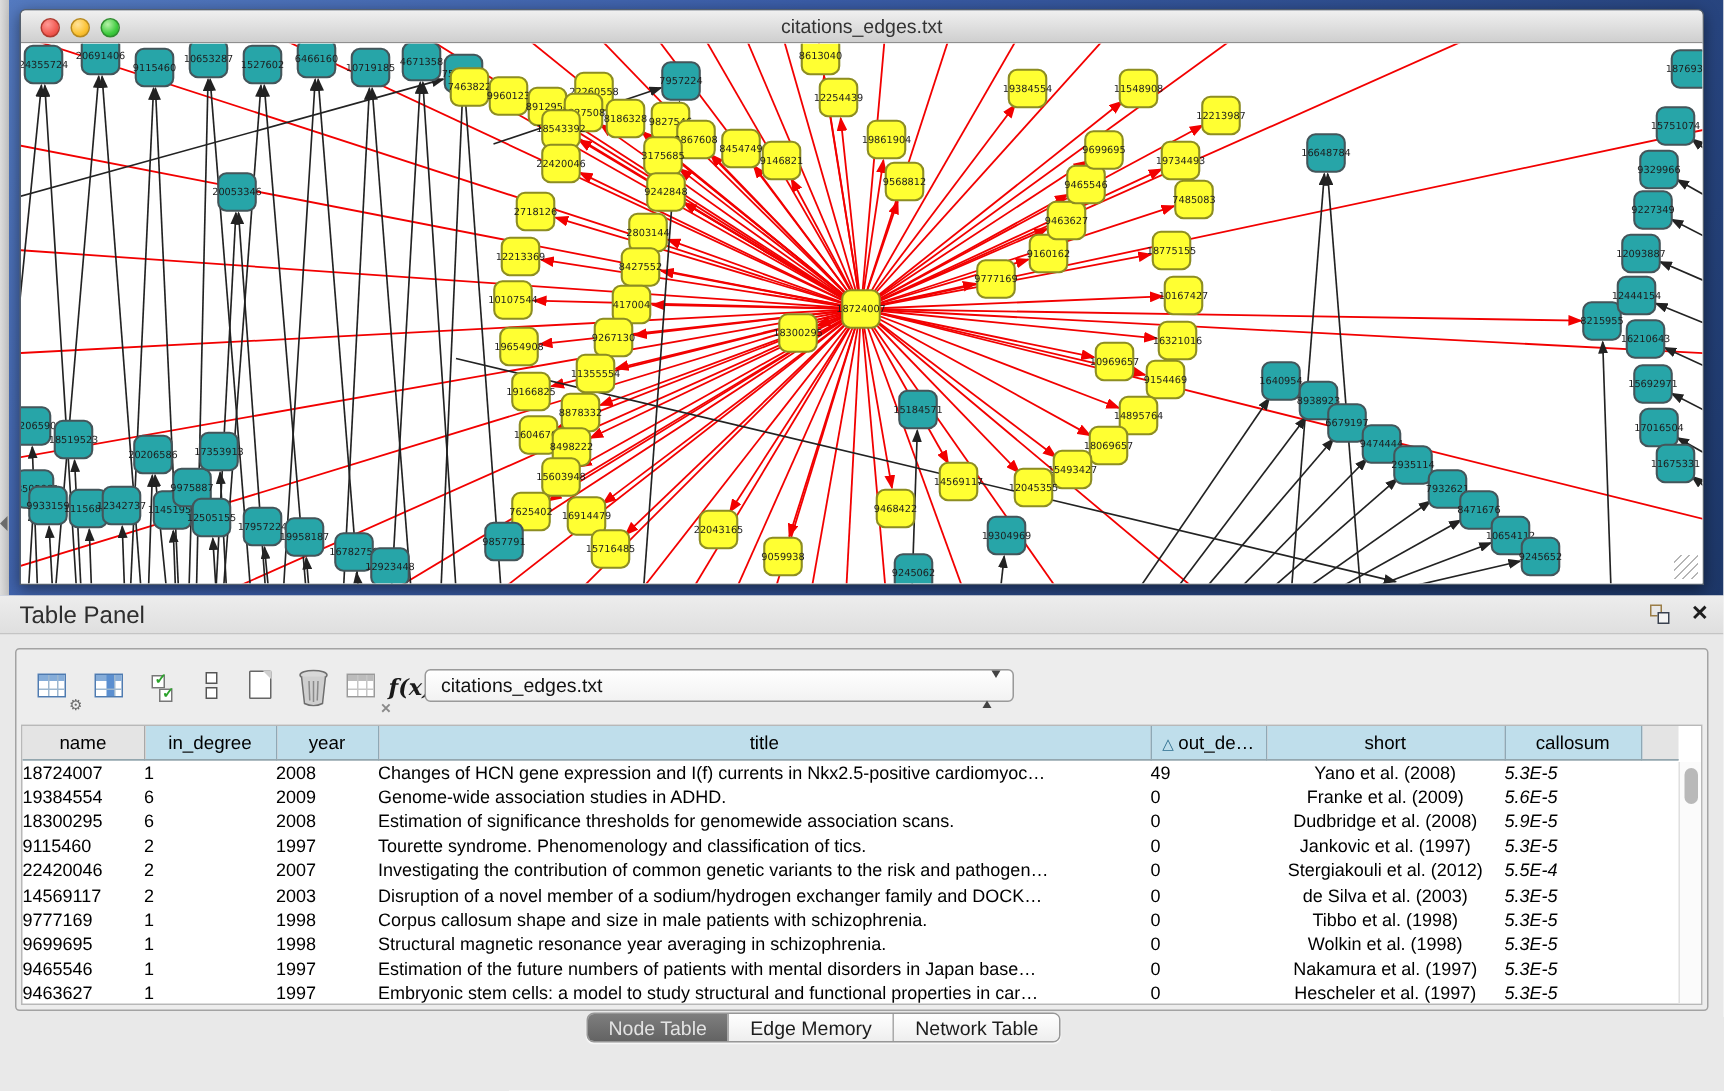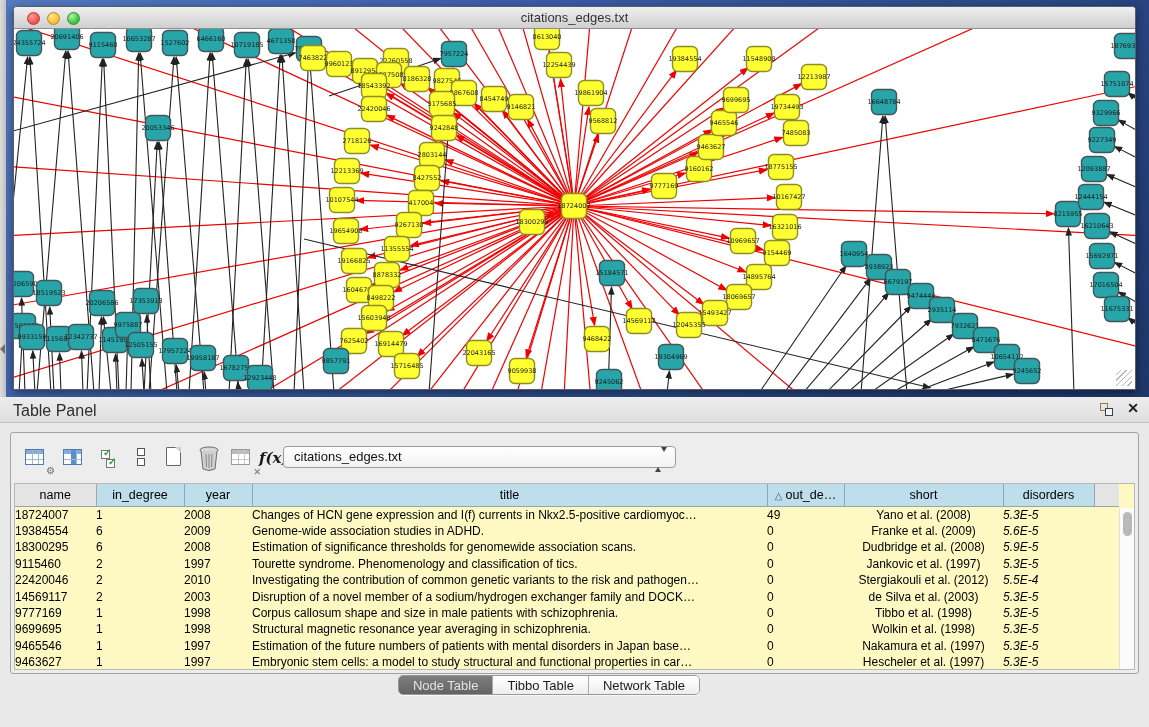--- a/index.html
+++ b/index.html
@@ -65,21 +65,21 @@
   .doc { width:15px; height:19px; background:#fff; border:1px solid #666; position:relative; margin-top:2px; margin-left:3px; border-radius:1px; }
   .doc .fold { position:absolute; right:-1px; top:-1px; width:0; height:0; border-left:6px solid transparent; border-top:6px solid #cfcfcf; }
   .fx { font-family:"DejaVu Serif", serif; font-style:italic; font-weight:bold; font-size:15px; color:#1a1a1a; margin-top:4px; }
 
   .dropdown { position:absolute; left:272px; top:13px; width:393px; height:22px; background:linear-gradient(#ffffff,#f2f2f2);
     border:1px solid #9a9a9a; border-radius:4px; font-size:13px; color:#111; line-height:20px; padding-left:10px; cursor:pointer; }
   .dd-arrows { position:absolute; right:8px; top:3px; }
   .dd-arrows .up { width:0;height:0;border-left:3.5px solid transparent;border-right:3.5px solid transparent;border-bottom:5px solid #444; margin-bottom:2px; }
   .dd-arrows .dn { width:0;height:0;border-left:3.5px solid transparent;border-right:3.5px solid transparent;border-top:5px solid #444; }
 
-  .tbl-wrap { position:absolute; left:3px; top:50px; right:3px; bottom:3px; background:#fef9c3; border:1px solid #b8b8b8; overflow:hidden; }
+  .tbl-wrap { position:absolute; left:3px; top:50px; right:3px; bottom:3px; background:#ffffff; border:1px solid #b8b8b8; overflow:hidden; }
   table.data { border-collapse:collapse; table-layout:fixed; width:1104px; font-size:12px; color:#000; }
   table.data th { height:22px; background:#bfdeeb; border-right:1px solid #8fa8b5; border-bottom:1px solid #93a6ae;
     font-weight:normal; font-size:12.5px; text-align:center; overflow:hidden; white-space:nowrap; cursor:pointer; }
   table.data th.first { background:#e4e4e4; border-right:1px solid #a8a8a8; }
   .sort-ind { color:#2e6e8e; font-size:10px; margin-right:3px; }
   table.data td { height:16.4px; line-height:16.4px; white-space:nowrap; overflow:hidden; padding:0; }
   td.c0 { padding-left:5px; }
   td.c1 { padding-left:4px; }
   td.c2 { padding-left:7px;margin-left:33px; }
   td.c3 { padding-left:11px; }
@@ -619,21 +619,21 @@
             <col style="width:25px">
         </colgroup>
         <thead>
           <tr>
             <th class="first">name</th>
             <th>in_degree</th>
             <th>year</th>
             <th>title</th>
             <th><span class="sort-ind">△</span><span>out_de…</span></th>
             <th>short</th>
-            <th>disorders</th>
+            <th>callosum</th>
             <th class="first" style="border-right:none"></th>
           </tr>
         </thead>
         <tbody id="tbody">
             <tr>
               <td class="c0">18724007</td>
               <td class="c1">1</td>
               <td class="c2">2008</td>
               <td class="c3">Changes of HCN gene expression and I(f) currents in Nkx2.5-positive cardiomyoc…</td>
               <td class="c4">49</td>
@@ -667,21 +667,21 @@
               <td class="c2">1997</td>
               <td class="c3">Tourette syndrome. Phenomenology and classification of tics.</td>
               <td class="c4">0</td>
               <td class="c5">Jankovic et al. (1997)</td>
               <td class="c6">5.3E-5</td>
               <td></td>
             </tr>
             <tr>
               <td class="c0">22420046</td>
               <td class="c1">2</td>
-              <td class="c2">2010</td>
+              <td class="c2">2007</td>
               <td class="c3">Investigating the contribution of common genetic variants to the risk and pathogen…</td>
               <td class="c4">0</td>
               <td class="c5">Stergiakouli et al. (2012)</td>
               <td class="c6">5.5E-4</td>
               <td></td>
             </tr>
             <tr>
               <td class="c0">14569117</td>
               <td class="c1">2</td>
               <td class="c2">2003</td>
@@ -735,18 +735,18 @@
       </table>
       <div class="vscroll">
         <div class="vthumb"></div>
       </div>
     </div>
   </div>
 
   <div class="tabs">
     <div class="seg" id="seg">
         <div class="tab sel">Node Table</div>
-        <div class="tab">Tibbo Table</div>
+        <div class="tab">Edge Memory</div>
         <div class="tab">Network Table</div>
       </div>
   </div>
 
 </div>
 
 </body></html>

